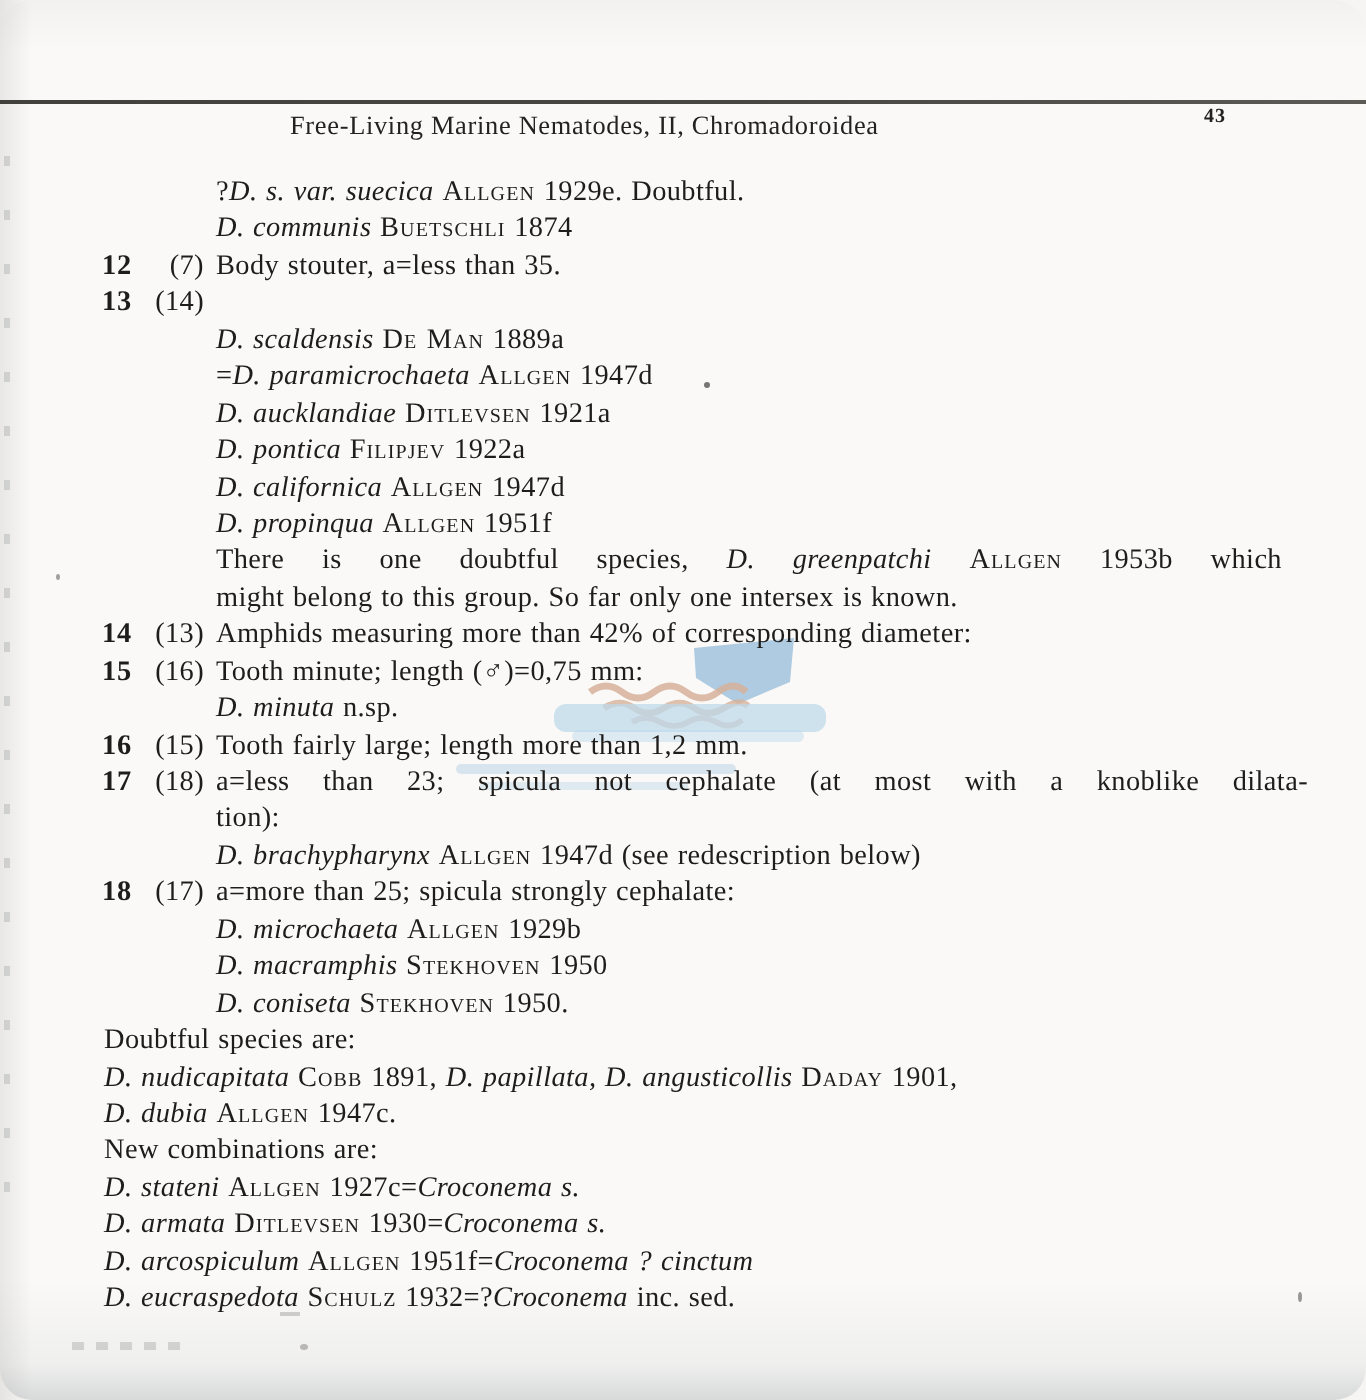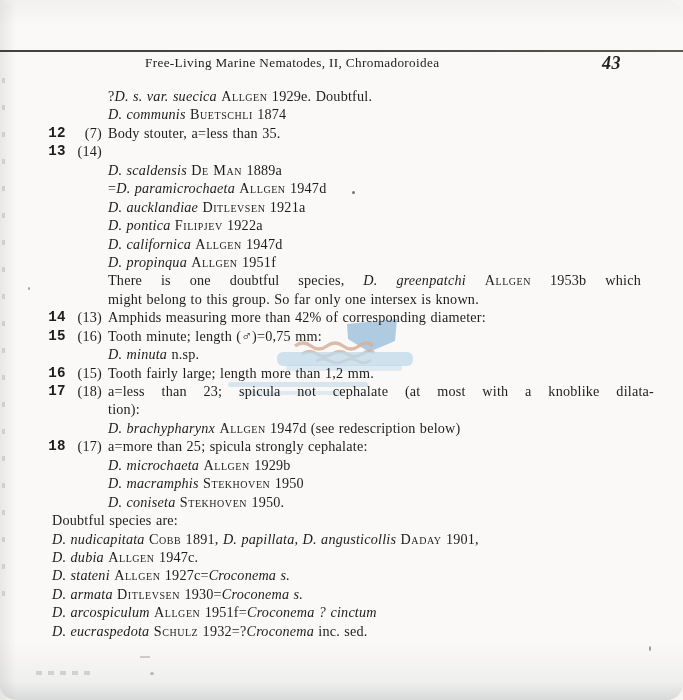--- a/index.html
+++ b/index.html
@@ -30,32 +30,32 @@
     background:linear-gradient(to right,#2e2d2a 0%, #34332f 55%, #4a4944 100%);
     opacity:.9;
   }
   .header-title{
     position:absolute;left:145px;top:55px;
     font-size:13.2px;letter-spacing:.35px;color:#232220;
     white-space:nowrap;
   }
   .page-number{
     position:absolute;left:602px;top:53px;
-    font-size:18px;font-weight:bold;color:#232220;letter-spacing:.5px;font-style:italic;
+    font-size:10px;font-weight:bold;color:#232220;letter-spacing:.5px;
   }
   .body-text{
     position:absolute;left:0;top:87px;width:683px;z-index:2;
     font-size:14.2px;color:#1e1d1b;letter-spacing:.2px;word-spacing:.6px;
   }
   .line{position:relative;height:18.45px;line-height:18.45px;}
   .key,.indent{padding-left:108px;}
   .flush{padding-left:52px;}
   .num{
     position:absolute;left:34px;width:32px;text-align:right;
-    font-weight:bold;letter-spacing:.4px;font-family:Liberation Mono, monospace;
+    font-weight:bold;letter-spacing:.4px;
   }
   .ref{position:absolute;left:70px;width:32px;text-align:right;}
   .txt{white-space:nowrap;}
   .just .txt{
     display:inline-block;text-align:justify;text-align-last:justify;
     white-space:normal;vertical-align:top;
   }
   .key.just .txt{width:546px;}
   .indent.just .txt{width:533px;}
   .italic{font-style:italic;}
@@ -125,20 +125,21 @@
       <div class="line key just"><span class="num">17</span><span class="ref">(18)</span><span class="txt"><span class="plain">a=less than 23; spicula not cephalate (at most with a knoblike dilata-</span></span></div>
       <div class="line indent"><span class="txt"><span class="plain">tion):</span></span></div>
       <div class="line indent"><span class="txt"><span class="italic">D. brachypharynx </span><span class="smallcaps">Allgen</span><span class="plain"> 1947d (see redescription below)</span></span></div>
       <div class="line key"><span class="num">18</span><span class="ref">(17)</span><span class="txt"><span class="plain">a=more than 25; spicula strongly cephalate:</span></span></div>
       <div class="line indent"><span class="txt"><span class="italic">D. microchaeta </span><span class="smallcaps">Allgen</span><span class="plain"> 1929b</span></span></div>
       <div class="line indent"><span class="txt"><span class="italic">D. macramphis </span><span class="smallcaps">Stekhoven</span><span class="plain"> 1950</span></span></div>
       <div class="line indent"><span class="txt"><span class="italic">D. coniseta </span><span class="smallcaps">Stekhoven</span><span class="plain"> 1950.</span></span></div>
       <div class="line flush"><span class="txt"><span class="plain">Doubtful species are:</span></span></div>
       <div class="line flush"><span class="txt"><span class="italic">D. nudicapitata </span><span class="smallcaps">Cobb</span><span class="plain"> 1891, </span><span class="italic">D. papillata, D. angusticollis </span><span class="smallcaps">Daday</span><span class="plain"> 1901,</span></span></div>
       <div class="line flush"><span class="txt"><span class="italic">D. dubia </span><span class="smallcaps">Allgen</span><span class="plain"> 1947c.</span></span></div>
+      <div class="line flush"><span class="txt"><span class="plain">New combinations are:</span></span></div>
       <div class="line flush"><span class="txt"><span class="italic">D. stateni </span><span class="smallcaps">Allgen</span><span class="plain"> 1927c=</span><span class="italic">Croconema s.</span></span></div>
       <div class="line flush"><span class="txt"><span class="italic">D. armata </span><span class="smallcaps">Ditlevsen</span><span class="plain"> 1930=</span><span class="italic">Croconema s.</span></span></div>
       <div class="line flush"><span class="txt"><span class="italic">D. arcospiculum </span><span class="smallcaps">Allgen</span><span class="plain"> 1951f=</span><span class="italic">Croconema ? cinctum</span></span></div>
       <div class="line flush"><span class="txt"><span class="italic">D. eucraspedota </span><span class="smallcaps">Schulz</span><span class="plain"> 1932=?</span><span class="italic">Croconema </span><span class="plain">inc. sed.</span></span></div>
     </div>
 
   <span class="speck sp1"></span>
   <span class="speck sp2"></span>
   <span class="speck sp3"></span>
   <span class="speck sp4"></span>

